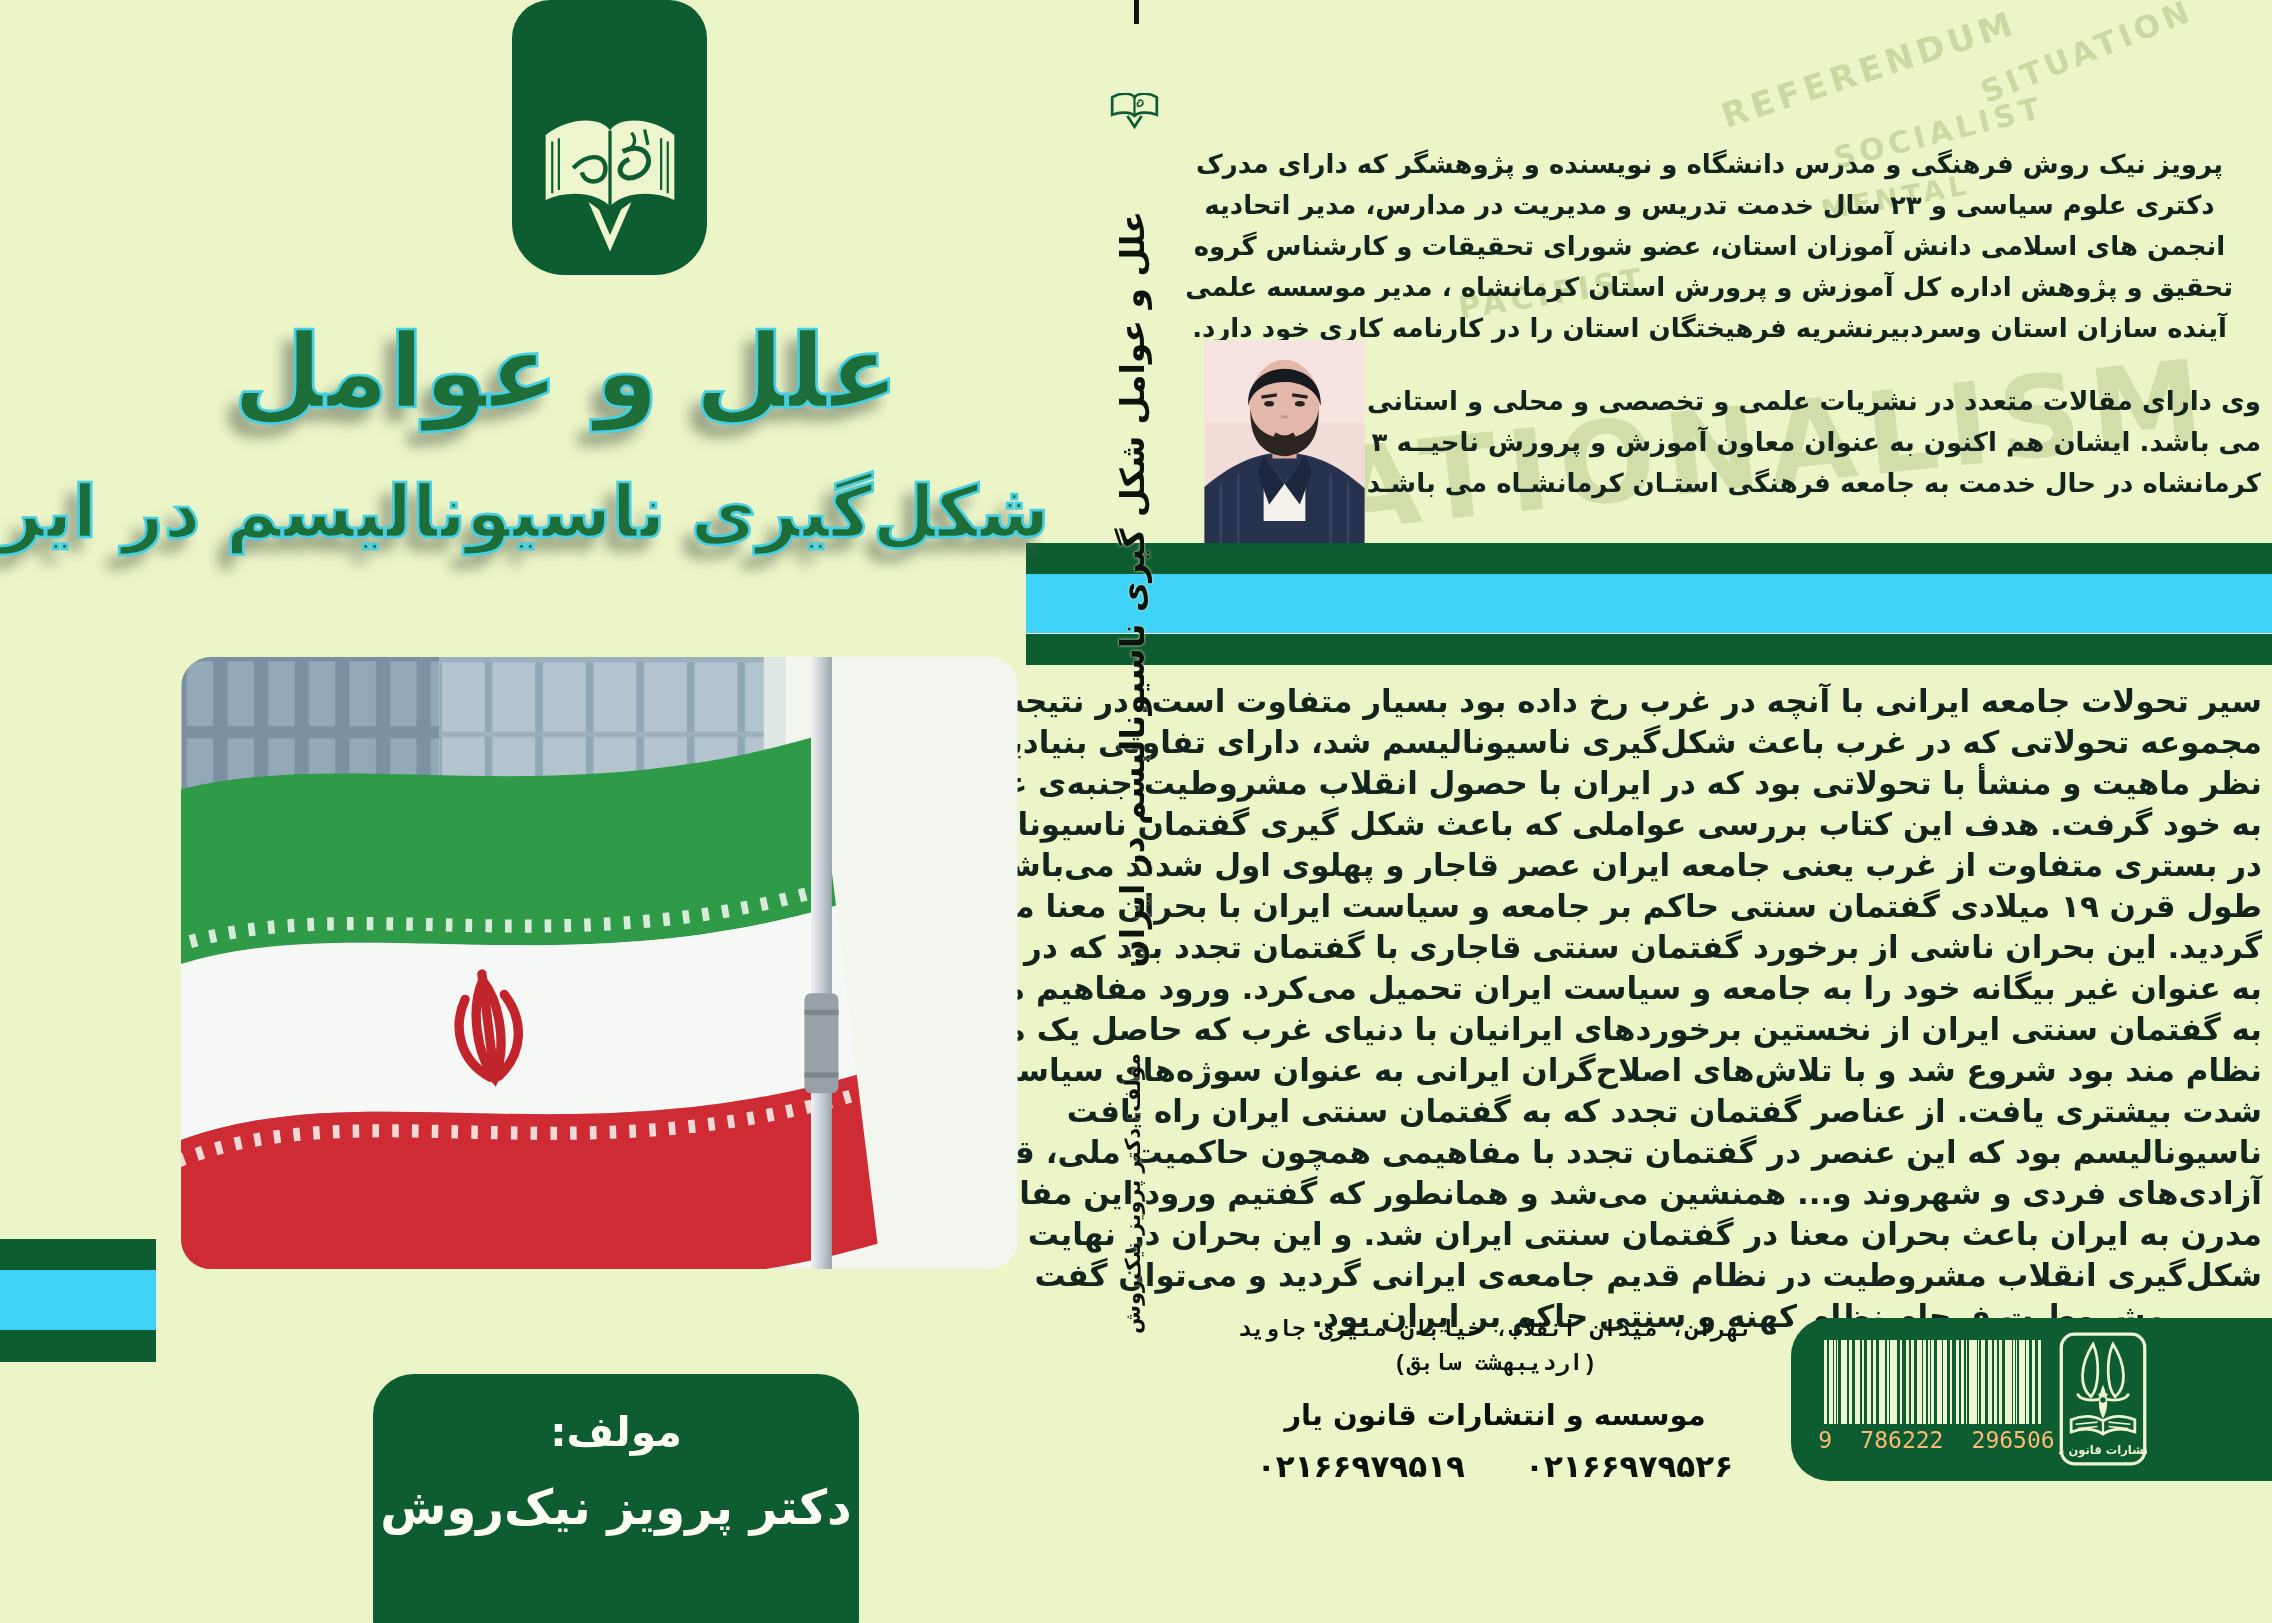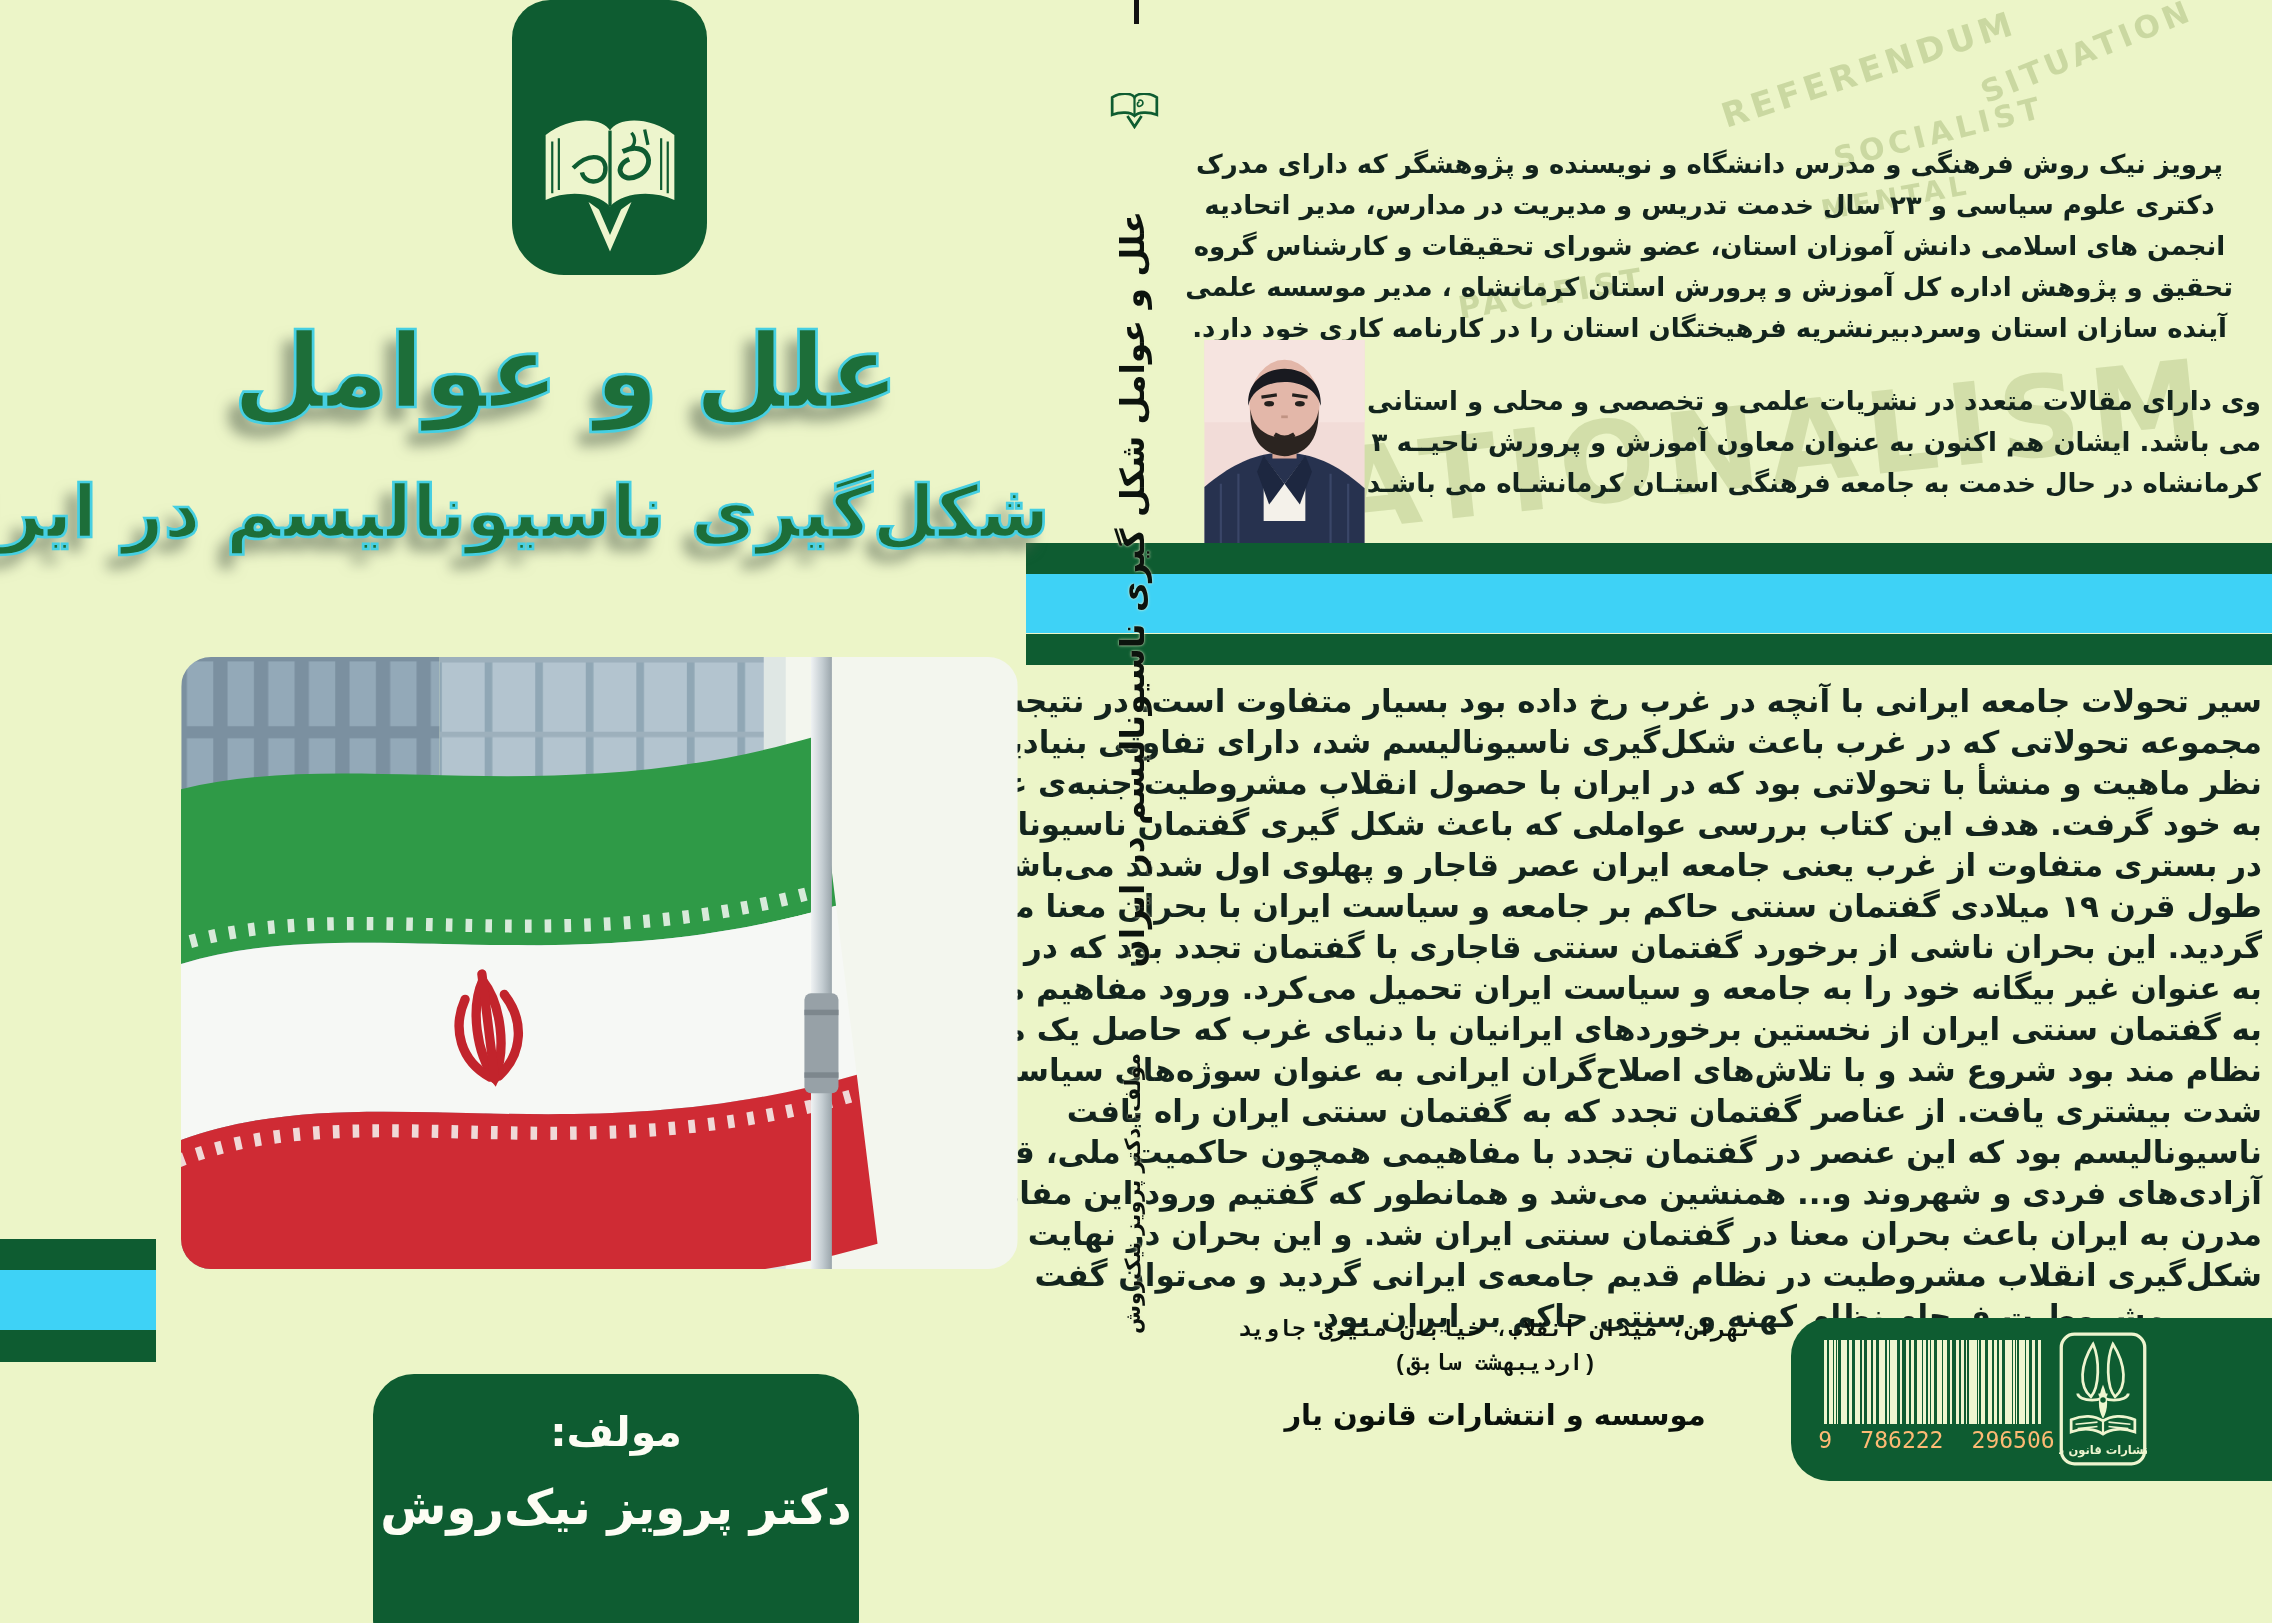--- a/index.html
+++ b/index.html
@@ -126,20 +126,24 @@
     <div class="line">ناسیونالیسم بود که این عنصر در گفتمان تجدد با مفاهیمی همچون حاکمیت ملی، قانون،</div>
     <div class="line">آزادی‌های فردی و شهروند و... همنشین می‌شد و همانطور که گفتیم ورود این مفاهیم</div>
     <div class="line">مدرن به ایران باعث بحران معنا در گفتمان سنتی ایران شد. و این بحران در نهایت باعث</div>
     <div class="line">شکل‌گیری انقلاب مشروطیت در نظام قدیم جامعه‌ی ایرانی گردید و می‌توان گفت</div>
     <div class="line">مشروطیت فرجام نظام کهنه و سنتی حاکم بر ایران بود.</div>
   </div>
 
   <div class="imprint">
     <div class="address">تهران، میدان انقلاب، خیابان منیری جاوید (اردیبهشت سابق)</div>
     <div class="publisher">موسسه و انتشارات قانون یار</div>
+    <div class="phones">
+      <span>۰۲۱۶۶۹۷۹۵۱۹</span>
+      <span>۰۲۱۶۶۹۷۹۵۲۶</span>
+    </div>
   </div>
 
   <div class="barcode-box">
     <div class="bars"></div>
     <div class="isbn-digits">9 786222 296506</div>
     <svg class="abs" style="left:268px;top:14.3px;" width="88" height="134" viewBox="0 0 160 244">
       <rect x="4" y="4" width="152" height="236" rx="24" fill="none" stroke="#eef5cf" stroke-width="6"></rect>
 
       <path d="M62,22 C38,60 36,100 58,118 C74,100 74,50 62,22 Z" fill="none" stroke="#eef5cf" stroke-width="5"></path>
       <path d="M98,22 C122,60 124,100 102,118 C86,100 86,50 98,22 Z" fill="none" stroke="#eef5cf" stroke-width="5"></path>

